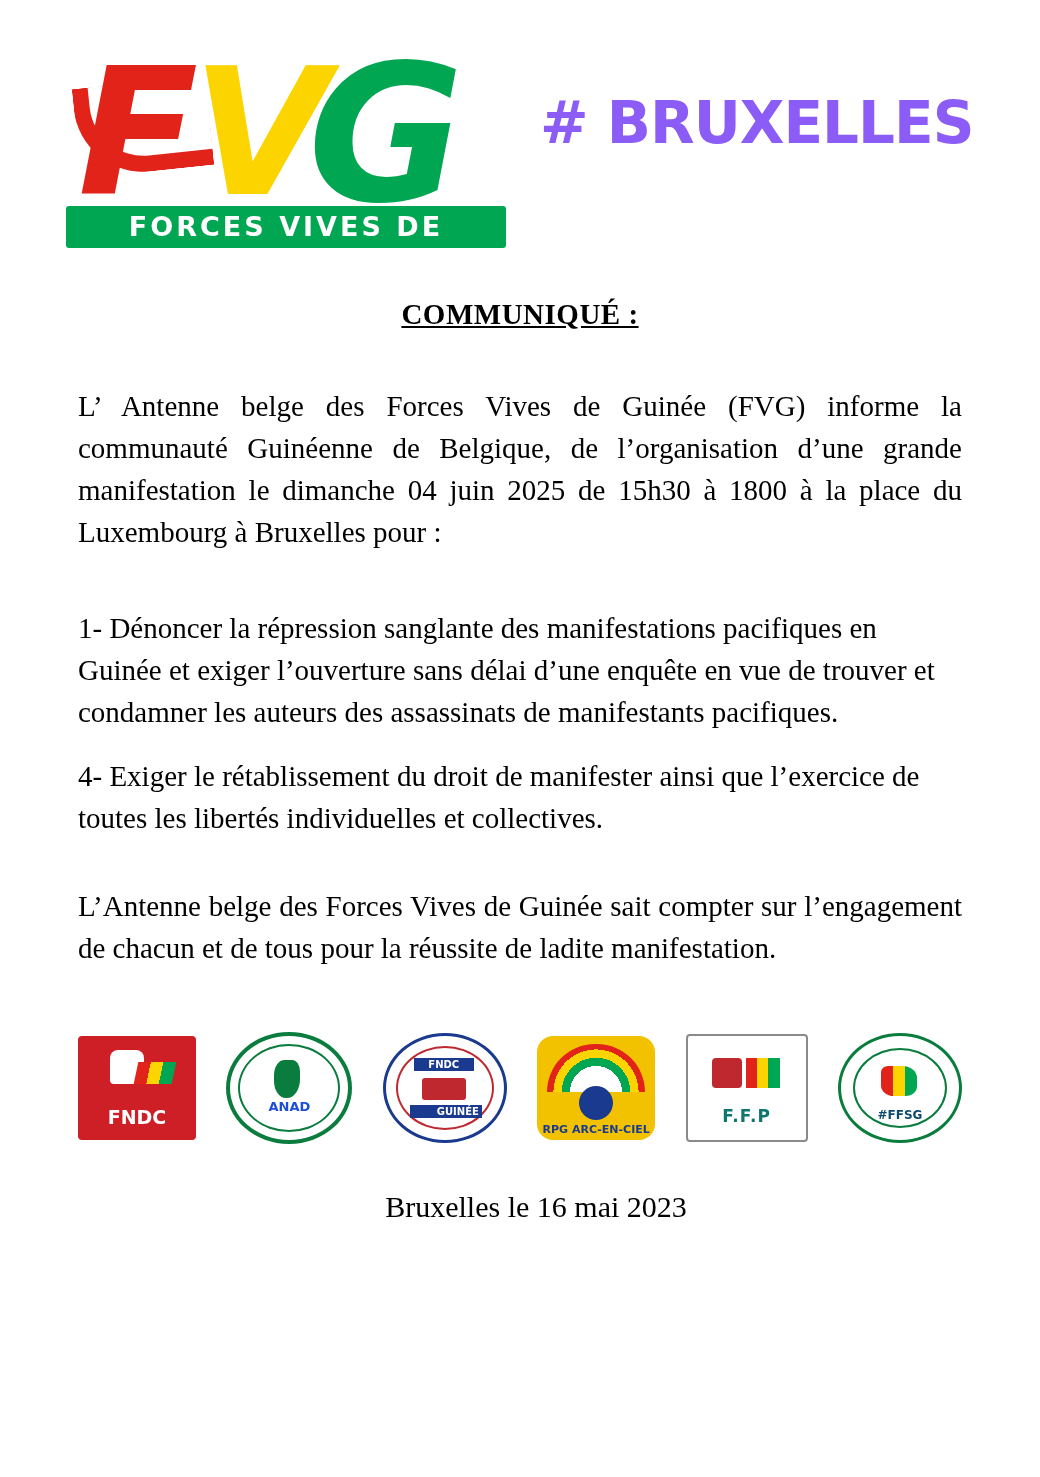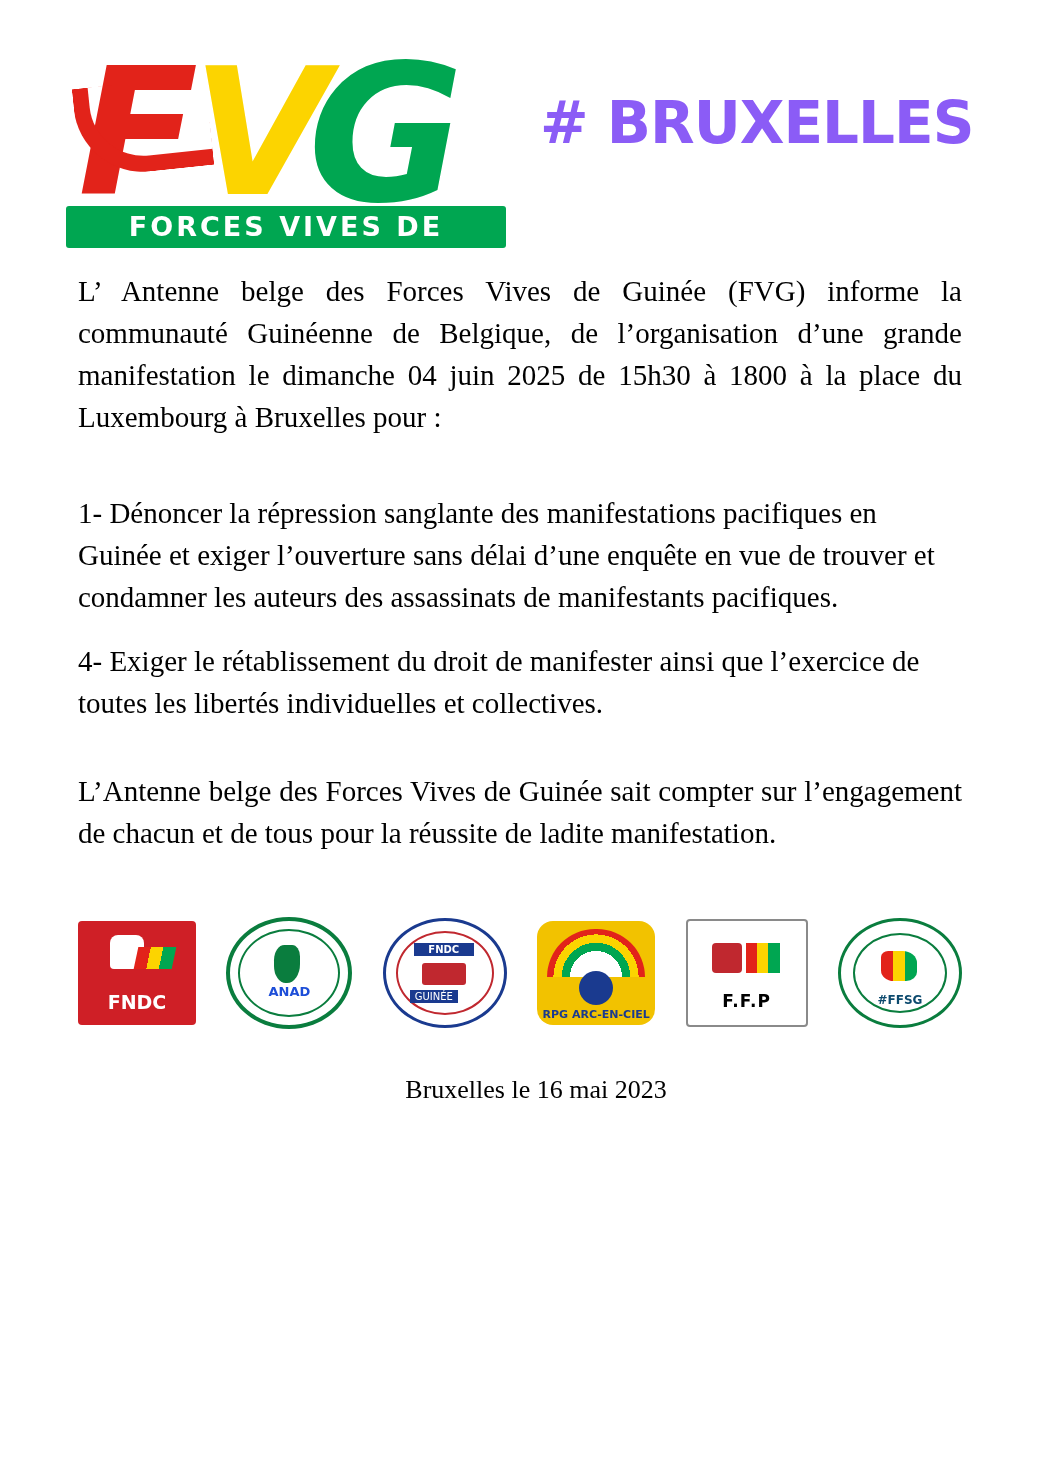--- a/index.html
+++ b/index.html
@@ -236,23 +236,24 @@
   }
   .l-seal .bar-bot {
     position: absolute;
     bottom: 22px;
     left: 24px;
     width: 48px;
     height: 13px;
     background: #1a3a8f;
     color: #fff;
     font-size: 10px;
-    font-weight: 400;
+    font-weight: 700;
     text-align: center;
     line-height: 13px;
+    padding-left: 24px;
   }
   .l-seal .mid {
     position: absolute;
     top: 42px;
     left: 36px;
     width: 44px;
     height: 22px;
     background: #c0282f;
     border-radius: 3px;
   }
@@ -305,21 +306,21 @@
     border-radius: 4px;
   }
   .l-ffp .sq2 {
     position: absolute;
     top: 22px;
     left: 58px;
     width: 34px;
     height: 30px;
     background: linear-gradient(to right, #e2231a 0 33%, #fcd400 33% 66%, #00a651 66% 100%);
   }
-  .l-ffp .plogo-caption { color: #000000; font-size: 17px; bottom: 14px; letter-spacing: 1px; }
+  .l-ffp .plogo-caption { color: #0f766e; font-size: 17px; bottom: 14px; letter-spacing: 1px; }
 
   
   .l-ffsg {
     border-radius: 50%;
     background: #ffffff;
     border: 3px solid #0a7d3e;
   }
   .l-ffsg .inner2 {
     position: absolute;
     inset: 12px;
@@ -333,21 +334,21 @@
     width: 36px;
     height: 30px;
     background: linear-gradient(to right, #e2231a 0 33%, #fcd400 33% 66%, #00a651 66% 100%);
     border-radius: 20% 40% 30% 35%;
   }
   .l-ffsg .plogo-caption { color: #0c4a6e; font-size: 12px; bottom: 18px; }
 
   
   .footer {
     text-align: center;
-    font-size: 26px;
+    font-size: 30px;
     margin-top: 46px;
     padding-left: 32px;
   }
 </style>
 </head>
 <body>
 
 <div class="header">
   <div class="logo-block">
     <div class="fvg-wordmark">
@@ -358,20 +359,21 @@
       <div class="fvg-bar">
         <span>FORCES VIVES DE GUINÉE</span>
       </div>
     </div>
   </div>
   <div class="hashtag-city"># BRUXELLES</div>
 </div>
 
 <div class="doc">
 
+  <div class="doc-title">COMMUNIQUÉ :</div>
 
   <p class="para intro">L’ Antenne belge des Forces Vives de Guinée (FVG) informe la communauté Guinéenne de Belgique, de l’organisation d’une grande manifestation le dimanche 04 juin 2025 de 15h30 à 1800 à la place du Luxembourg à Bruxelles pour :</p>
 
   <p class="para item first">1- Dénoncer la répression sanglante des manifestations pacifiques en Guinée et exiger l’ouverture sans délai d’une enquête en vue de trouver et condamner les auteurs  des assassinats de manifestants pacifiques.</p>
   <p class="para item">4- Exiger le rétablissement du droit de manifester  ainsi que l’exercice de toutes les libertés individuelles et collectives.</p>
 
   <p class="para closing">L’Antenne belge des Forces Vives de Guinée sait compter  sur l’engagement de chacun et de tous pour la réussite de ladite manifestation.</p>
 </div>
 
 <div class="logos-row">

